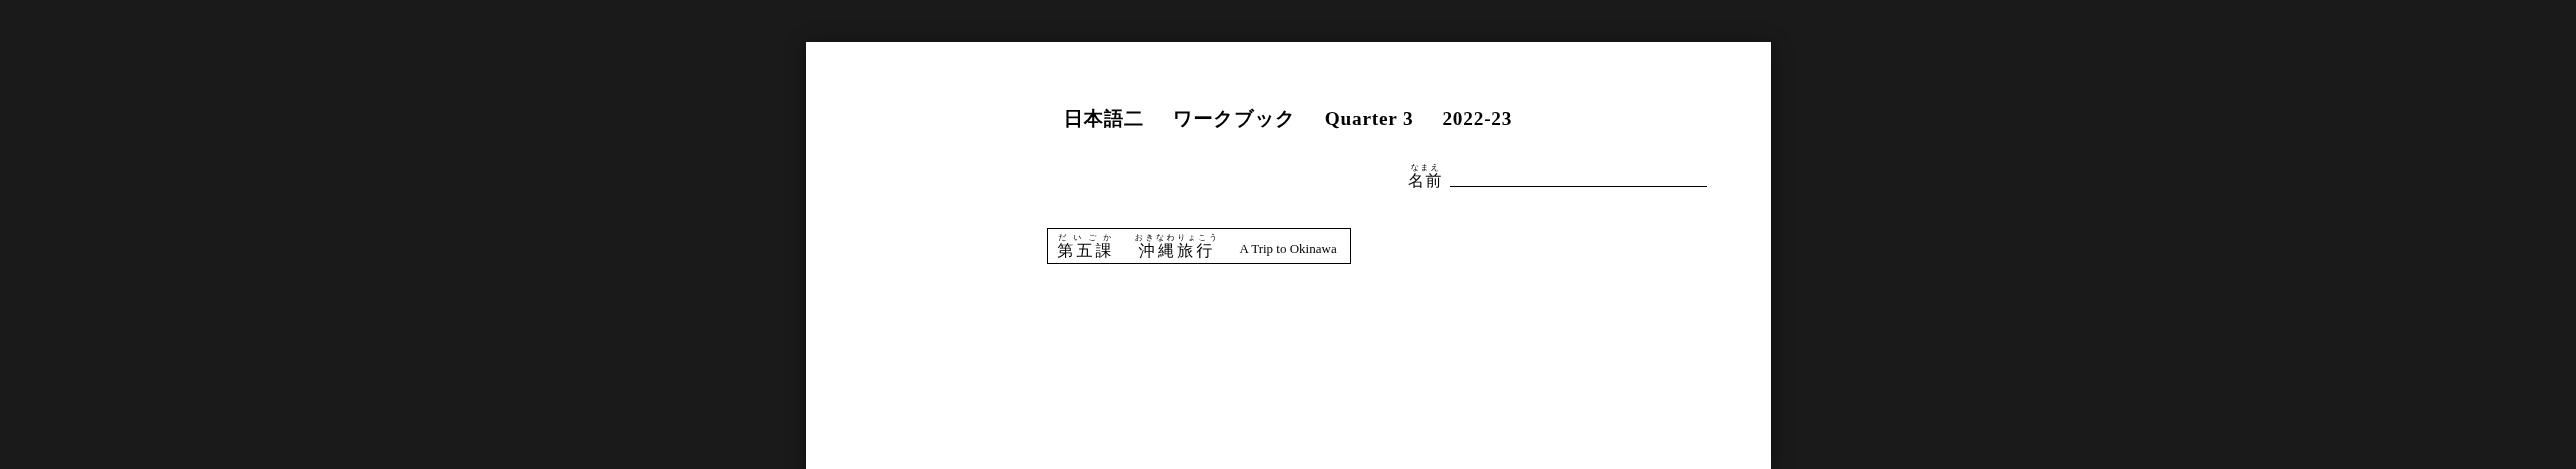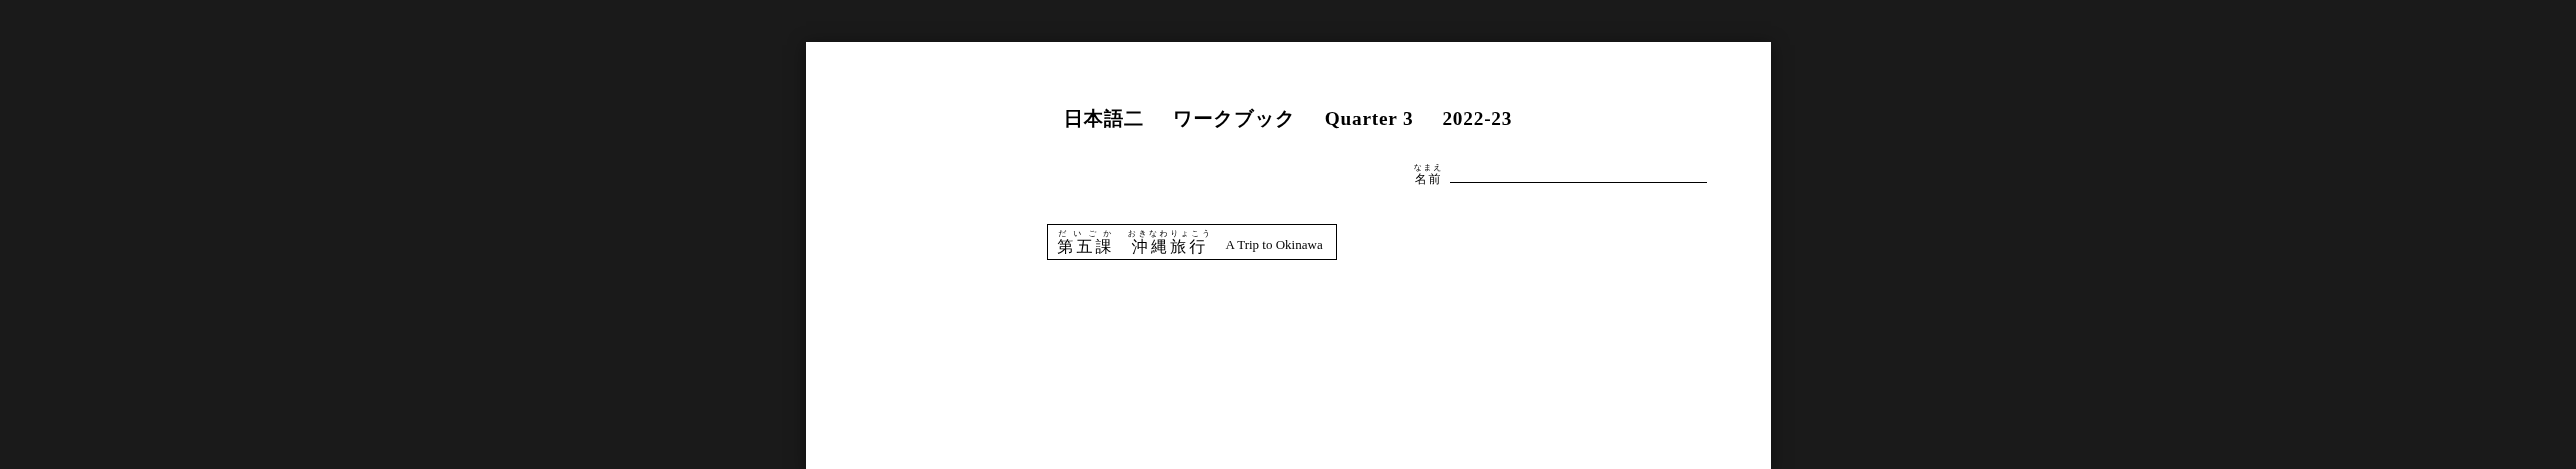--- a/index.html
+++ b/index.html
@@ -50,37 +50,37 @@
       line-height: 1;
       text-align: right;
     }
     .furigana {
       font-size: 8px;
       color: #000;
       letter-spacing: 1.6px;
       margin-bottom: 0.8px;
     }
     .kanji {
-      font-size: 12px;
+      font-size: 16px;
       color: #000;
       letter-spacing: 1.6px;
     }
     .name-line {
       width: 257px;
       border-bottom: 1.2px solid #000;
       margin-left: 6.4px;
       margin-bottom: 1.6px;
     }
     .lesson-box {
       border: 1.2px solid #000;
       display: inline-flex;
       align-items: flex-end;
       padding: 4.8px 13px 4.8px 9.7px;
       margin-left: 185px;
-      gap: 13px;
+      gap: 20px;
     }
     .lesson-box .ruby-block .furigana {
       font-size: 8px;
       letter-spacing: 2.4px;
     }
     .lesson-box .ruby-block .kanji {
       font-size: 16px;
       letter-spacing: 3.2px;
     }
     .lesson-subtitle {

